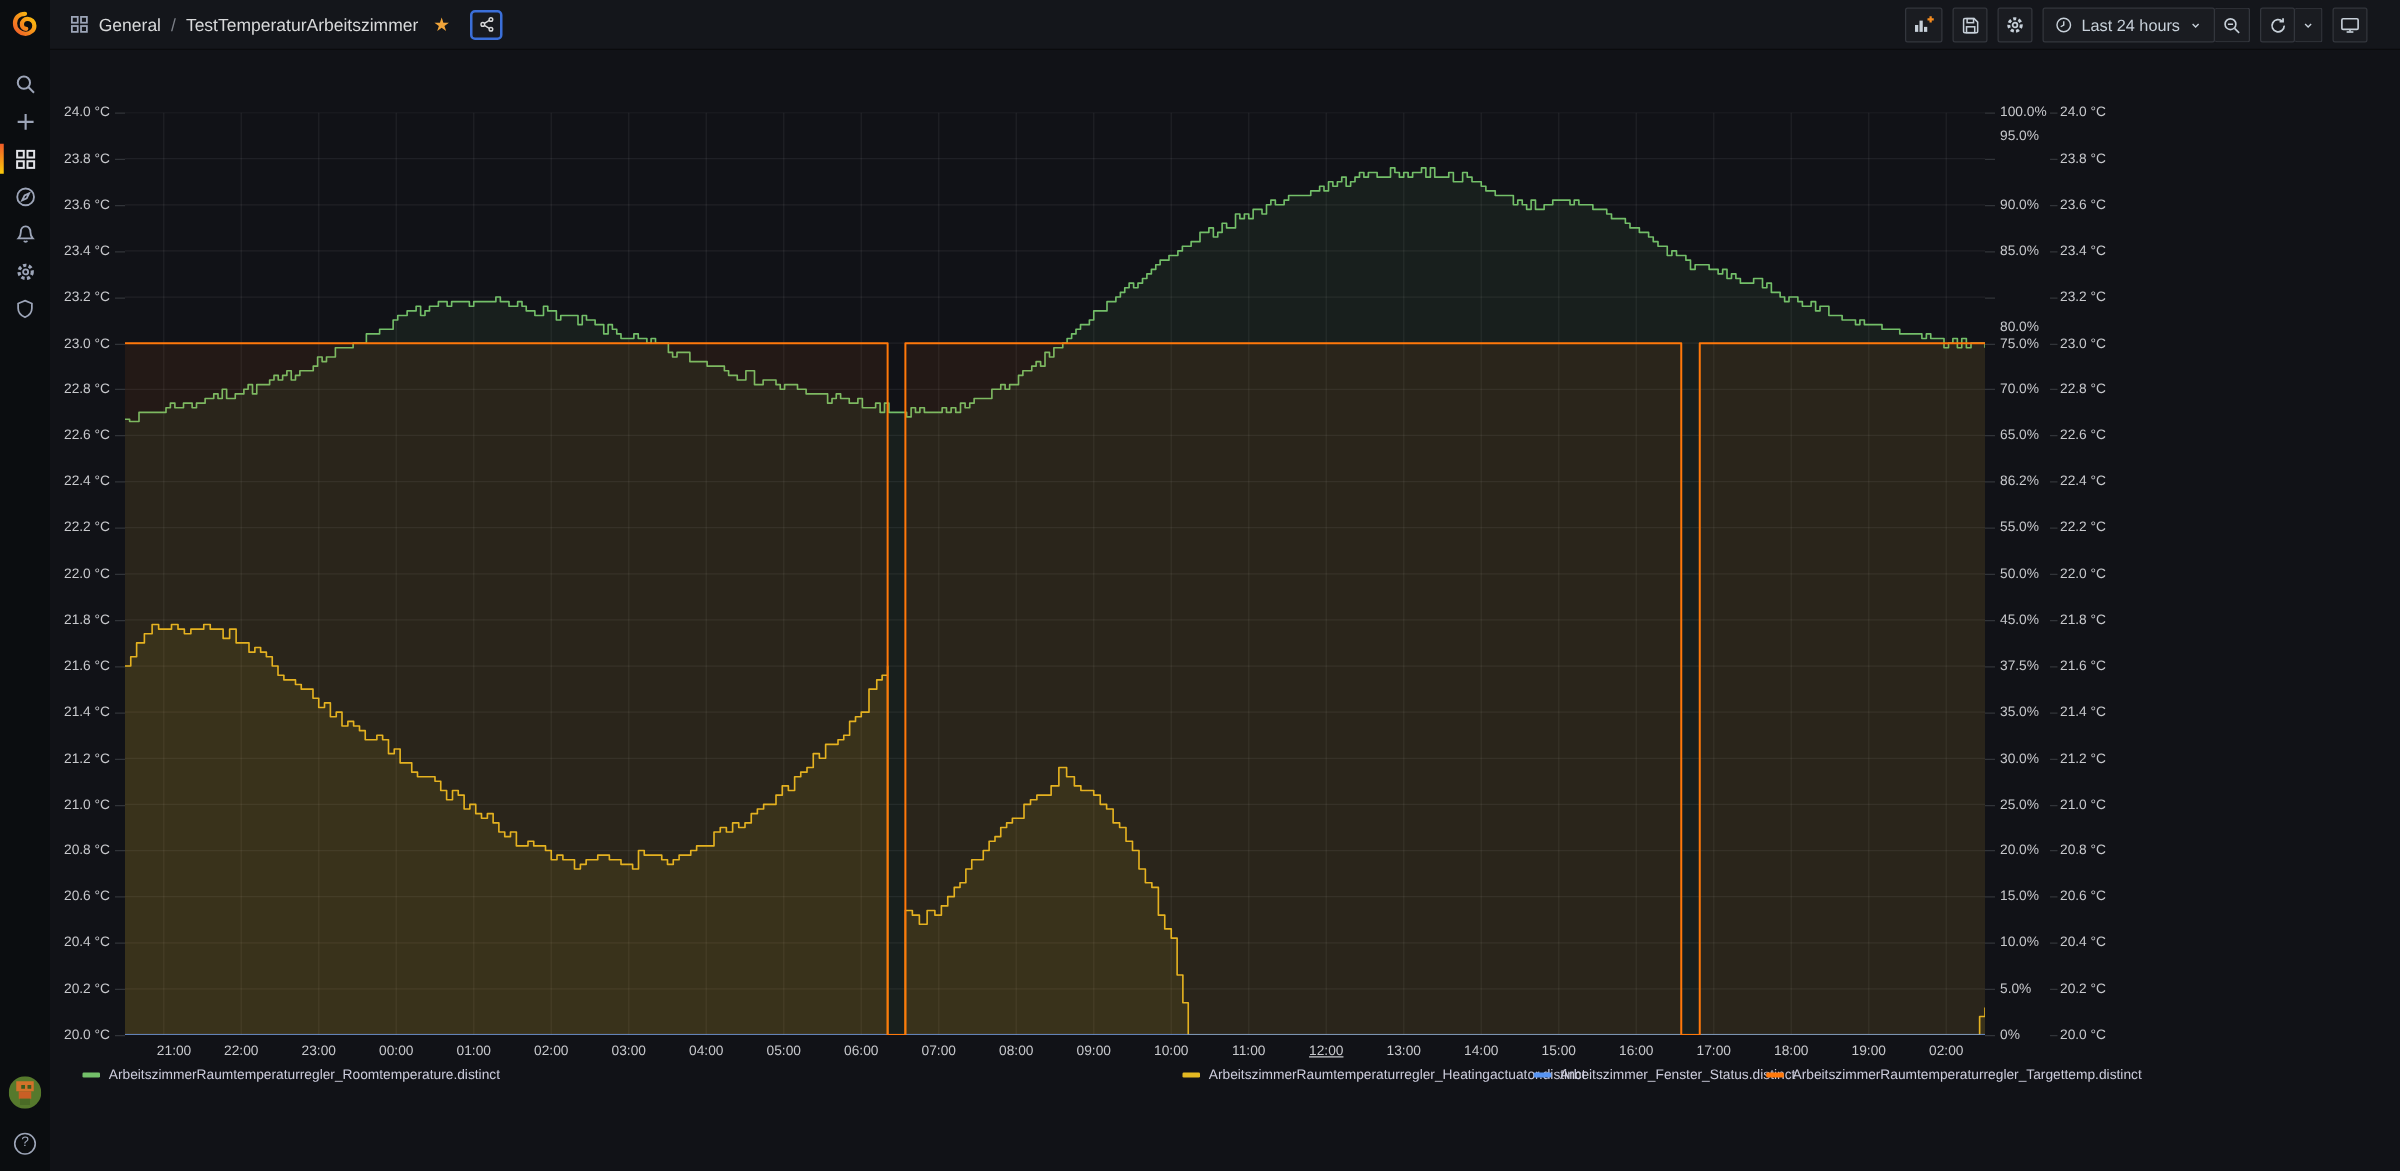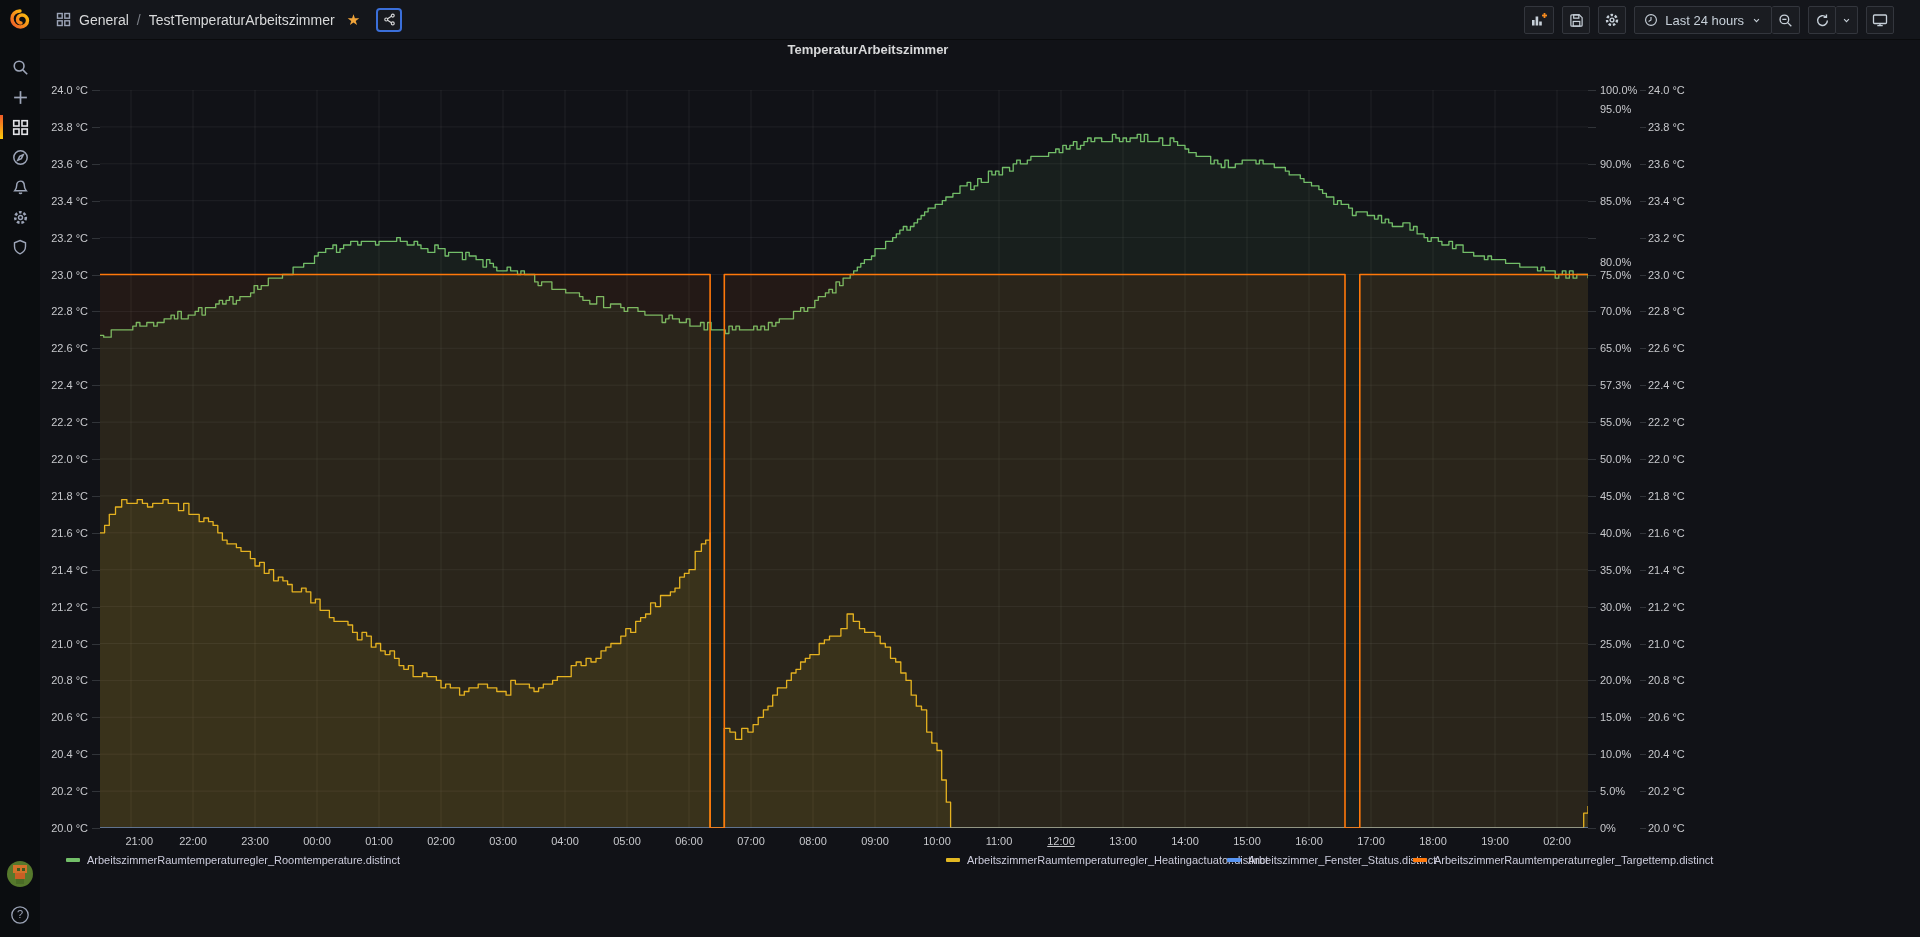--- a/index.html
+++ b/index.html
@@ -221,21 +221,20 @@
       <div class="tbtn">
         <svg width="16" height="16" viewBox="0 0 16 16" fill="none" stroke="#c7d0d9" stroke-width="1.3">
           <rect x="1.5" y="3" width="13" height="8.5" rx="1"></rect>
             <line x1="8" y1="11.5" x2="8" y2="13.2"></line>
             <line x1="5.3" y1="13.6" x2="10.7" y2="13.6"></line>
           </svg>
       </div>
     </div>
   </div>
 
-  <div id="panel-title">TemperaturArbeitszimmer</div>
   <div id="plot">
       <svg width="1488" height="738" viewBox="0 0 1488 738">
         <line x1="0" y1="0" x2="1488" y2="0" stroke="rgba(201,209,217,0.08)" stroke-width="1"></line>
         <line x1="0" y1="36.9" x2="1488" y2="36.9" stroke="rgba(201,209,217,0.08)" stroke-width="1"></line>
         <line x1="0" y1="73.8" x2="1488" y2="73.8" stroke="rgba(201,209,217,0.08)" stroke-width="1"></line>
         <line x1="0" y1="110.7" x2="1488" y2="110.7" stroke="rgba(201,209,217,0.08)" stroke-width="1"></line>
         <line x1="0" y1="147.6" x2="1488" y2="147.6" stroke="rgba(201,209,217,0.08)" stroke-width="1"></line>
         <line x1="0" y1="184.5" x2="1488" y2="184.5" stroke="rgba(201,209,217,0.08)" stroke-width="1"></line>
         <line x1="0" y1="221.4" x2="1488" y2="221.4" stroke="rgba(201,209,217,0.08)" stroke-width="1"></line>
         <line x1="0" y1="258.3" x2="1488" y2="258.3" stroke="rgba(201,209,217,0.08)" stroke-width="1"></line>
@@ -339,29 +338,29 @@
       <div class="axis-label " style="left:1600px;top:194.7px;">85.0%</div>
       <div style="position:absolute;left:1588px;top:237.6px;width:8px;border-top:1px solid rgba(201,209,217,0.18)"></div>
       <div class="axis-label " style="left:1600px;top:231.6px;margin-top:24px;">80.0%</div>
       <div style="position:absolute;left:1588px;top:274.5px;width:8px;border-top:1px solid rgba(201,209,217,0.18)"></div>
       <div class="axis-label " style="left:1600px;top:268.5px;">75.0%</div>
       <div style="position:absolute;left:1588px;top:311.4px;width:8px;border-top:1px solid rgba(201,209,217,0.18)"></div>
       <div class="axis-label " style="left:1600px;top:305.4px;">70.0%</div>
       <div style="position:absolute;left:1588px;top:348.3px;width:8px;border-top:1px solid rgba(201,209,217,0.18)"></div>
       <div class="axis-label " style="left:1600px;top:342.3px;">65.0%</div>
       <div style="position:absolute;left:1588px;top:385.2px;width:8px;border-top:1px solid rgba(201,209,217,0.18)"></div>
-      <div class="axis-label " style="left:1600px;top:379.2px;">57.3%</div>
+      <div class="axis-label " style="left:1600px;top:379.2px;">86.2%</div>
       <div style="position:absolute;left:1588px;top:422.1px;width:8px;border-top:1px solid rgba(201,209,217,0.18)"></div>
       <div class="axis-label " style="left:1600px;top:416.1px;">55.0%</div>
       <div style="position:absolute;left:1588px;top:459.0px;width:8px;border-top:1px solid rgba(201,209,217,0.18)"></div>
       <div class="axis-label " style="left:1600px;top:453px;">50.0%</div>
       <div style="position:absolute;left:1588px;top:495.9px;width:8px;border-top:1px solid rgba(201,209,217,0.18)"></div>
       <div class="axis-label " style="left:1600px;top:489.9px;">45.0%</div>
       <div style="position:absolute;left:1588px;top:532.8px;width:8px;border-top:1px solid rgba(201,209,217,0.18)"></div>
-      <div class="axis-label " style="left:1600px;top:526.8px;">40.0%</div>
+      <div class="axis-label " style="left:1600px;top:526.8px;">37.5%</div>
       <div style="position:absolute;left:1588px;top:569.7px;width:8px;border-top:1px solid rgba(201,209,217,0.18)"></div>
       <div class="axis-label " style="left:1600px;top:563.7px;">35.0%</div>
       <div style="position:absolute;left:1588px;top:606.6px;width:8px;border-top:1px solid rgba(201,209,217,0.18)"></div>
       <div class="axis-label " style="left:1600px;top:600.6px;">30.0%</div>
       <div style="position:absolute;left:1588px;top:643.5px;width:8px;border-top:1px solid rgba(201,209,217,0.18)"></div>
       <div class="axis-label " style="left:1600px;top:637.5px;">25.0%</div>
       <div style="position:absolute;left:1588px;top:680.4px;width:8px;border-top:1px solid rgba(201,209,217,0.18)"></div>
       <div class="axis-label " style="left:1600px;top:674.4px;">20.0%</div>
       <div style="position:absolute;left:1588px;top:717.3px;width:8px;border-top:1px solid rgba(201,209,217,0.18)"></div>
       <div class="axis-label " style="left:1600px;top:711.3px;">15.0%</div>

